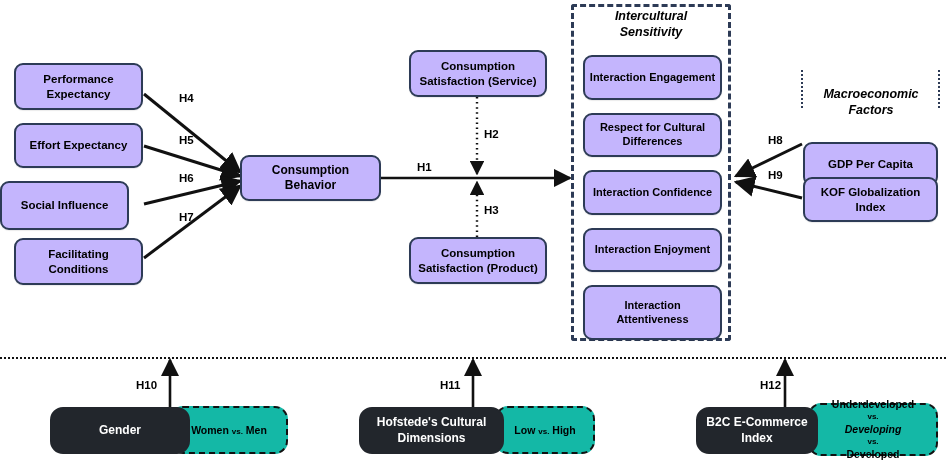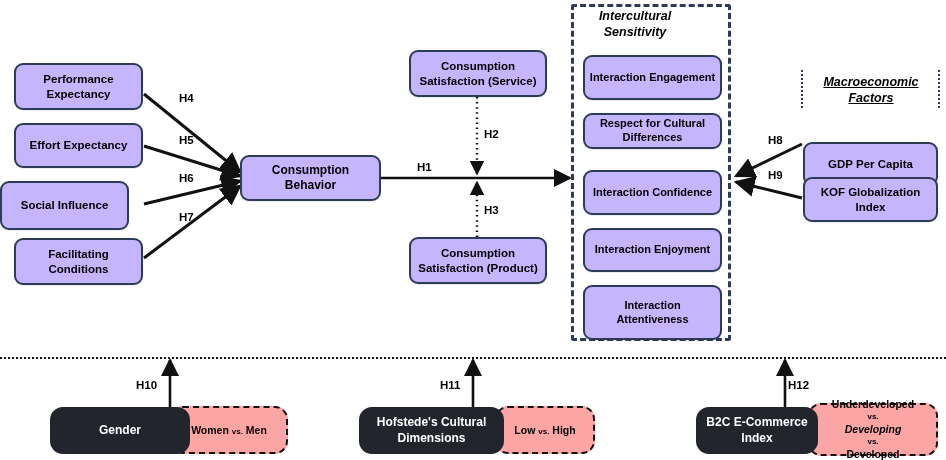--- a/index.html
+++ b/index.html
@@ -43,21 +43,21 @@
     box-sizing:border-box;
     border:3px dashed #2d3b56;
     border-radius:3px;
     background:transparent;
   }
   .dashedtail{
     position:absolute;
     box-sizing:border-box;
     border:2px dashed #111;
     border-radius:13px;
-    background:#fca5a5;
+    background:#14b8a6;
     display:flex;align-items:center;justify-content:center;
     text-align:center;
     z-index:2;
   }
   .dotpanel-line{
     position:absolute;
     border-left:2px dotted #2d3b56;
   }
 
   .grouptitle{
@@ -163,62 +163,62 @@
   <div class="node" style="left:409px;top:50px;width:138px;height:47px;">
     <span>Consumption Satisfaction (Service)</span>
   </div>
   <div class="node" style="left:409px;top:237px;width:138px;height:47px;">
     <span>Consumption Satisfaction (Product)</span>
   </div>
   <div class="hlabel" style="left:484px;top:128px;">H2</div>
   <div class="hlabel" style="left:484px;top:204px;">H3</div>
 
   <div class="dashedpanel" style="left:571px;top:4px;width:160px;height:337px;"></div>
-  <div class="grouptitle" style="left:560px;top:9px;width:150px;">
+  <div class="grouptitle" style="left:576px;top:9px;width:150px;">
     <div>Intercultural</div>
     <div>Sensitivity</div>
   </div>
 
   <div class="node small" style="left:583px;top:55px;width:139px;height:45px;">
     <span>Interaction Engagement</span>
   </div>
-  <div class="node small" style="left:583px;top:113px;width:139px;height:36px;">
+  <div class="node small" style="left:583px;top:113px;width:139px;height:44px;">
     <span>Respect for Cultural Differences</span>
   </div>
   <div class="node small" style="left:583px;top:170px;width:139px;height:45px;">
     <span>Interaction Confidence</span>
   </div>
   <div class="node small" style="left:583px;top:228px;width:139px;height:44px;">
     <span>Interaction Enjoyment</span>
   </div>
   <div class="node small" style="left:583px;top:285px;width:139px;height:55px;">
     <span>Interaction Attentiveness</span>
   </div>
 
   <div class="dotpanel-line" style="left:801px;top:70px;height:38px;"></div>
   <div class="dotpanel-line" style="left:938px;top:70px;height:38px;"></div>
-  <div class="grouptitle" style="left:806px;top:75px;width:130px;text-decoration:underline;">
+  <div class="grouptitle" style="left:806px;top:87px;width:130px;">
     <div>Macroeconomic</div>
     <div>Factors</div>
   </div>
 
   <div class="node" style="left:803px;top:122px;width:135px;height:44px;margin-top:20px;">
     <span>GDP Per Capita</span>
   </div>
   <div class="node" style="left:803px;top:177px;width:135px;height:45px;">
     <span>KOF Globalization Index</span>
   </div>
   <div class="hlabel" style="left:768px;top:134px;">H8</div>
   <div class="hlabel" style="left:768px;top:169px;">H9</div>
 
   <div class="divider"></div>
 
   <div class="hlabel" style="left:136px;top:379px;">H10</div>
   <div class="hlabel" style="left:440px;top:379px;">H11</div>
-  <div class="hlabel" style="left:780px;top:379px;padding-left:8px;">H12</div>
+  <div class="hlabel" style="left:752px;top:379px;padding-left:8px;">H12</div>
 
   <div class="dashedtail" style="left:170px;top:406px;width:118px;height:48px;">
     <div class="vsbox">
       <span>Women</span>
       <span class="vs">vs.</span>
       <span>Men</span>
     </div>
   </div>
   <div class="darknode" style="left:50px;top:407px;width:140px;height:47px;">
     <span>Gender</span>

